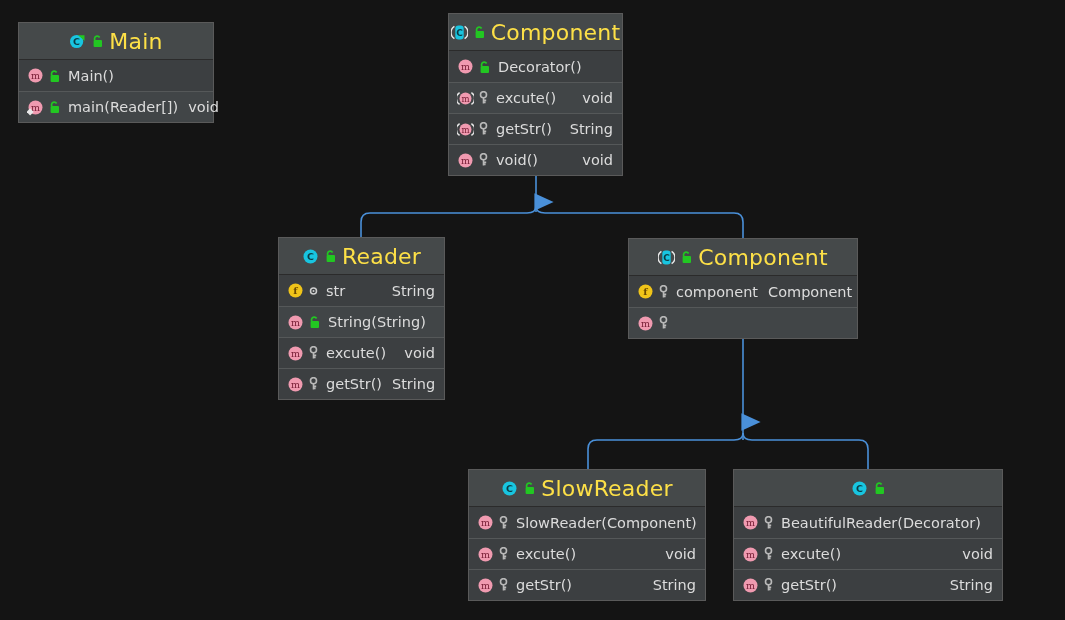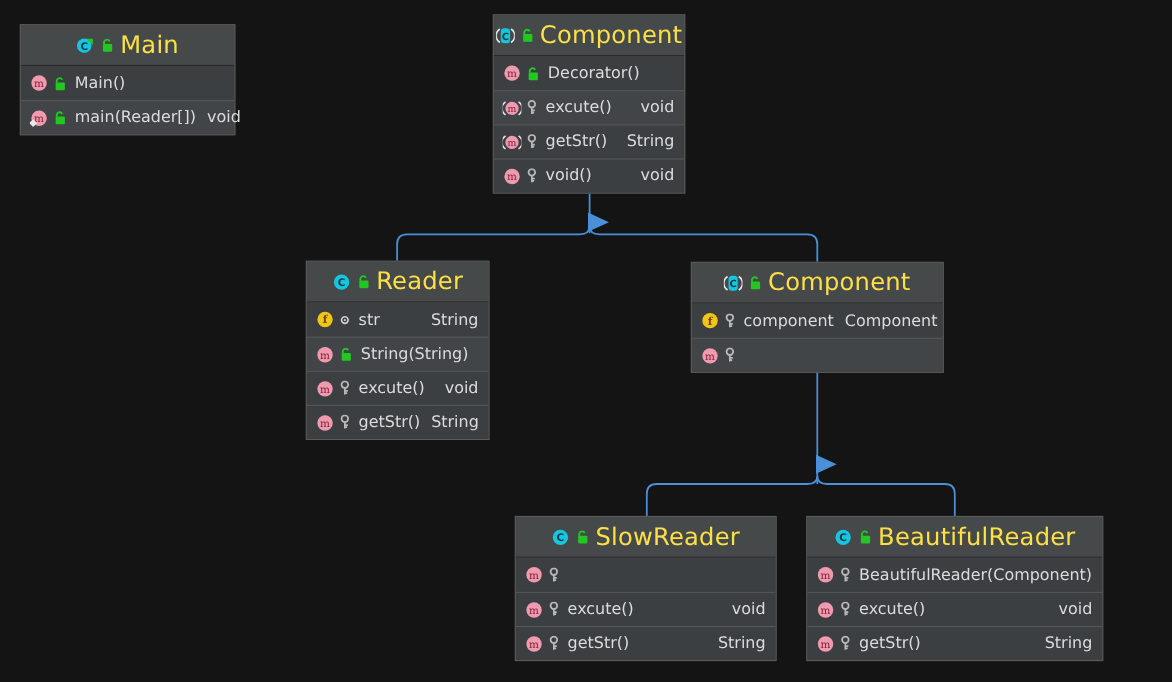--- a/index.html
+++ b/index.html
@@ -474,20 +474,21 @@
               <text x="8.5" y="12" font-family="DejaVu Serif, serif" font-size="9.5" fill="#7a2038" text-anchor="middle">m</text>
             </svg>
           </span>
           <span class="icon">
             <svg width="11" height="14" viewBox="0 0 11 14">
               <circle cx="5.5" cy="3.7" r="3" fill="none" stroke="#b9b9b9" stroke-width="1.6"></circle>
               <path d="M5.5 6.7 V12.6 M5.5 9.4 H8.2 M5.5 11.4 H7.6" stroke="#b9b9b9" stroke-width="1.6" fill="none"></path>
             </svg>
           </span>
         </span>
+        <span class="m-name">SlowReader(Component)</span>
         <span class="m-type"></span>
       </div>
 
       <div class="member">
         <span class="m-icon-wrap">
           <span class="icon">
             <svg width="17" height="17" viewBox="0 0 17 17">
               <circle cx="8.5" cy="8.5" r="7" fill="#f09ab0"></circle>
               <text x="8.5" y="12" font-family="DejaVu Serif, serif" font-size="9.5" fill="#7a2038" text-anchor="middle">m</text>
             </svg>
@@ -531,40 +532,39 @@
           <circle cx="8.5" cy="8.5" r="7" fill="#18c5e0"></circle>
           <text x="8.5" y="12" font-family="DejaVu Sans, sans-serif" font-size="9.5" font-weight="bold" fill="#0a3b44" text-anchor="middle">C</text>
         </svg>
       </span>
       <span class="icon">
         <svg width="13" height="14" viewBox="0 0 13 14">
           <path d="M3.6 6.2 V4.1 a2.7 2.7 0 0 1 5.0 -0.6" fill="none" stroke="#22c722" stroke-width="1.7"></path>
           <rect x="2.6" y="6" width="8.4" height="7" rx="1" fill="#22c722"></rect>
         </svg>
       </span>
-      <span class="node-title">BeautifulReader</span>
     </div>
     <div class="members">
 
       <div class="member">
         <span class="m-icon-wrap">
           <span class="icon">
             <svg width="17" height="17" viewBox="0 0 17 17">
               <circle cx="8.5" cy="8.5" r="7" fill="#f09ab0"></circle>
               <text x="8.5" y="12" font-family="DejaVu Serif, serif" font-size="9.5" fill="#7a2038" text-anchor="middle">m</text>
             </svg>
           </span>
           <span class="icon">
             <svg width="11" height="14" viewBox="0 0 11 14">
               <circle cx="5.5" cy="3.7" r="3" fill="none" stroke="#b9b9b9" stroke-width="1.6"></circle>
               <path d="M5.5 6.7 V12.6 M5.5 9.4 H8.2 M5.5 11.4 H7.6" stroke="#b9b9b9" stroke-width="1.6" fill="none"></path>
             </svg>
           </span>
         </span>
-        <span class="m-name">BeautifulReader(Component)</span>
+        <span class="m-name">BeautifulReader(Decorator)</span>
         <span class="m-type"></span>
       </div>
 
       <div class="member">
         <span class="m-icon-wrap">
           <span class="icon">
             <svg width="17" height="17" viewBox="0 0 17 17">
               <circle cx="8.5" cy="8.5" r="7" fill="#f09ab0"></circle>
               <text x="8.5" y="12" font-family="DejaVu Serif, serif" font-size="9.5" fill="#7a2038" text-anchor="middle">m</text>
             </svg>

